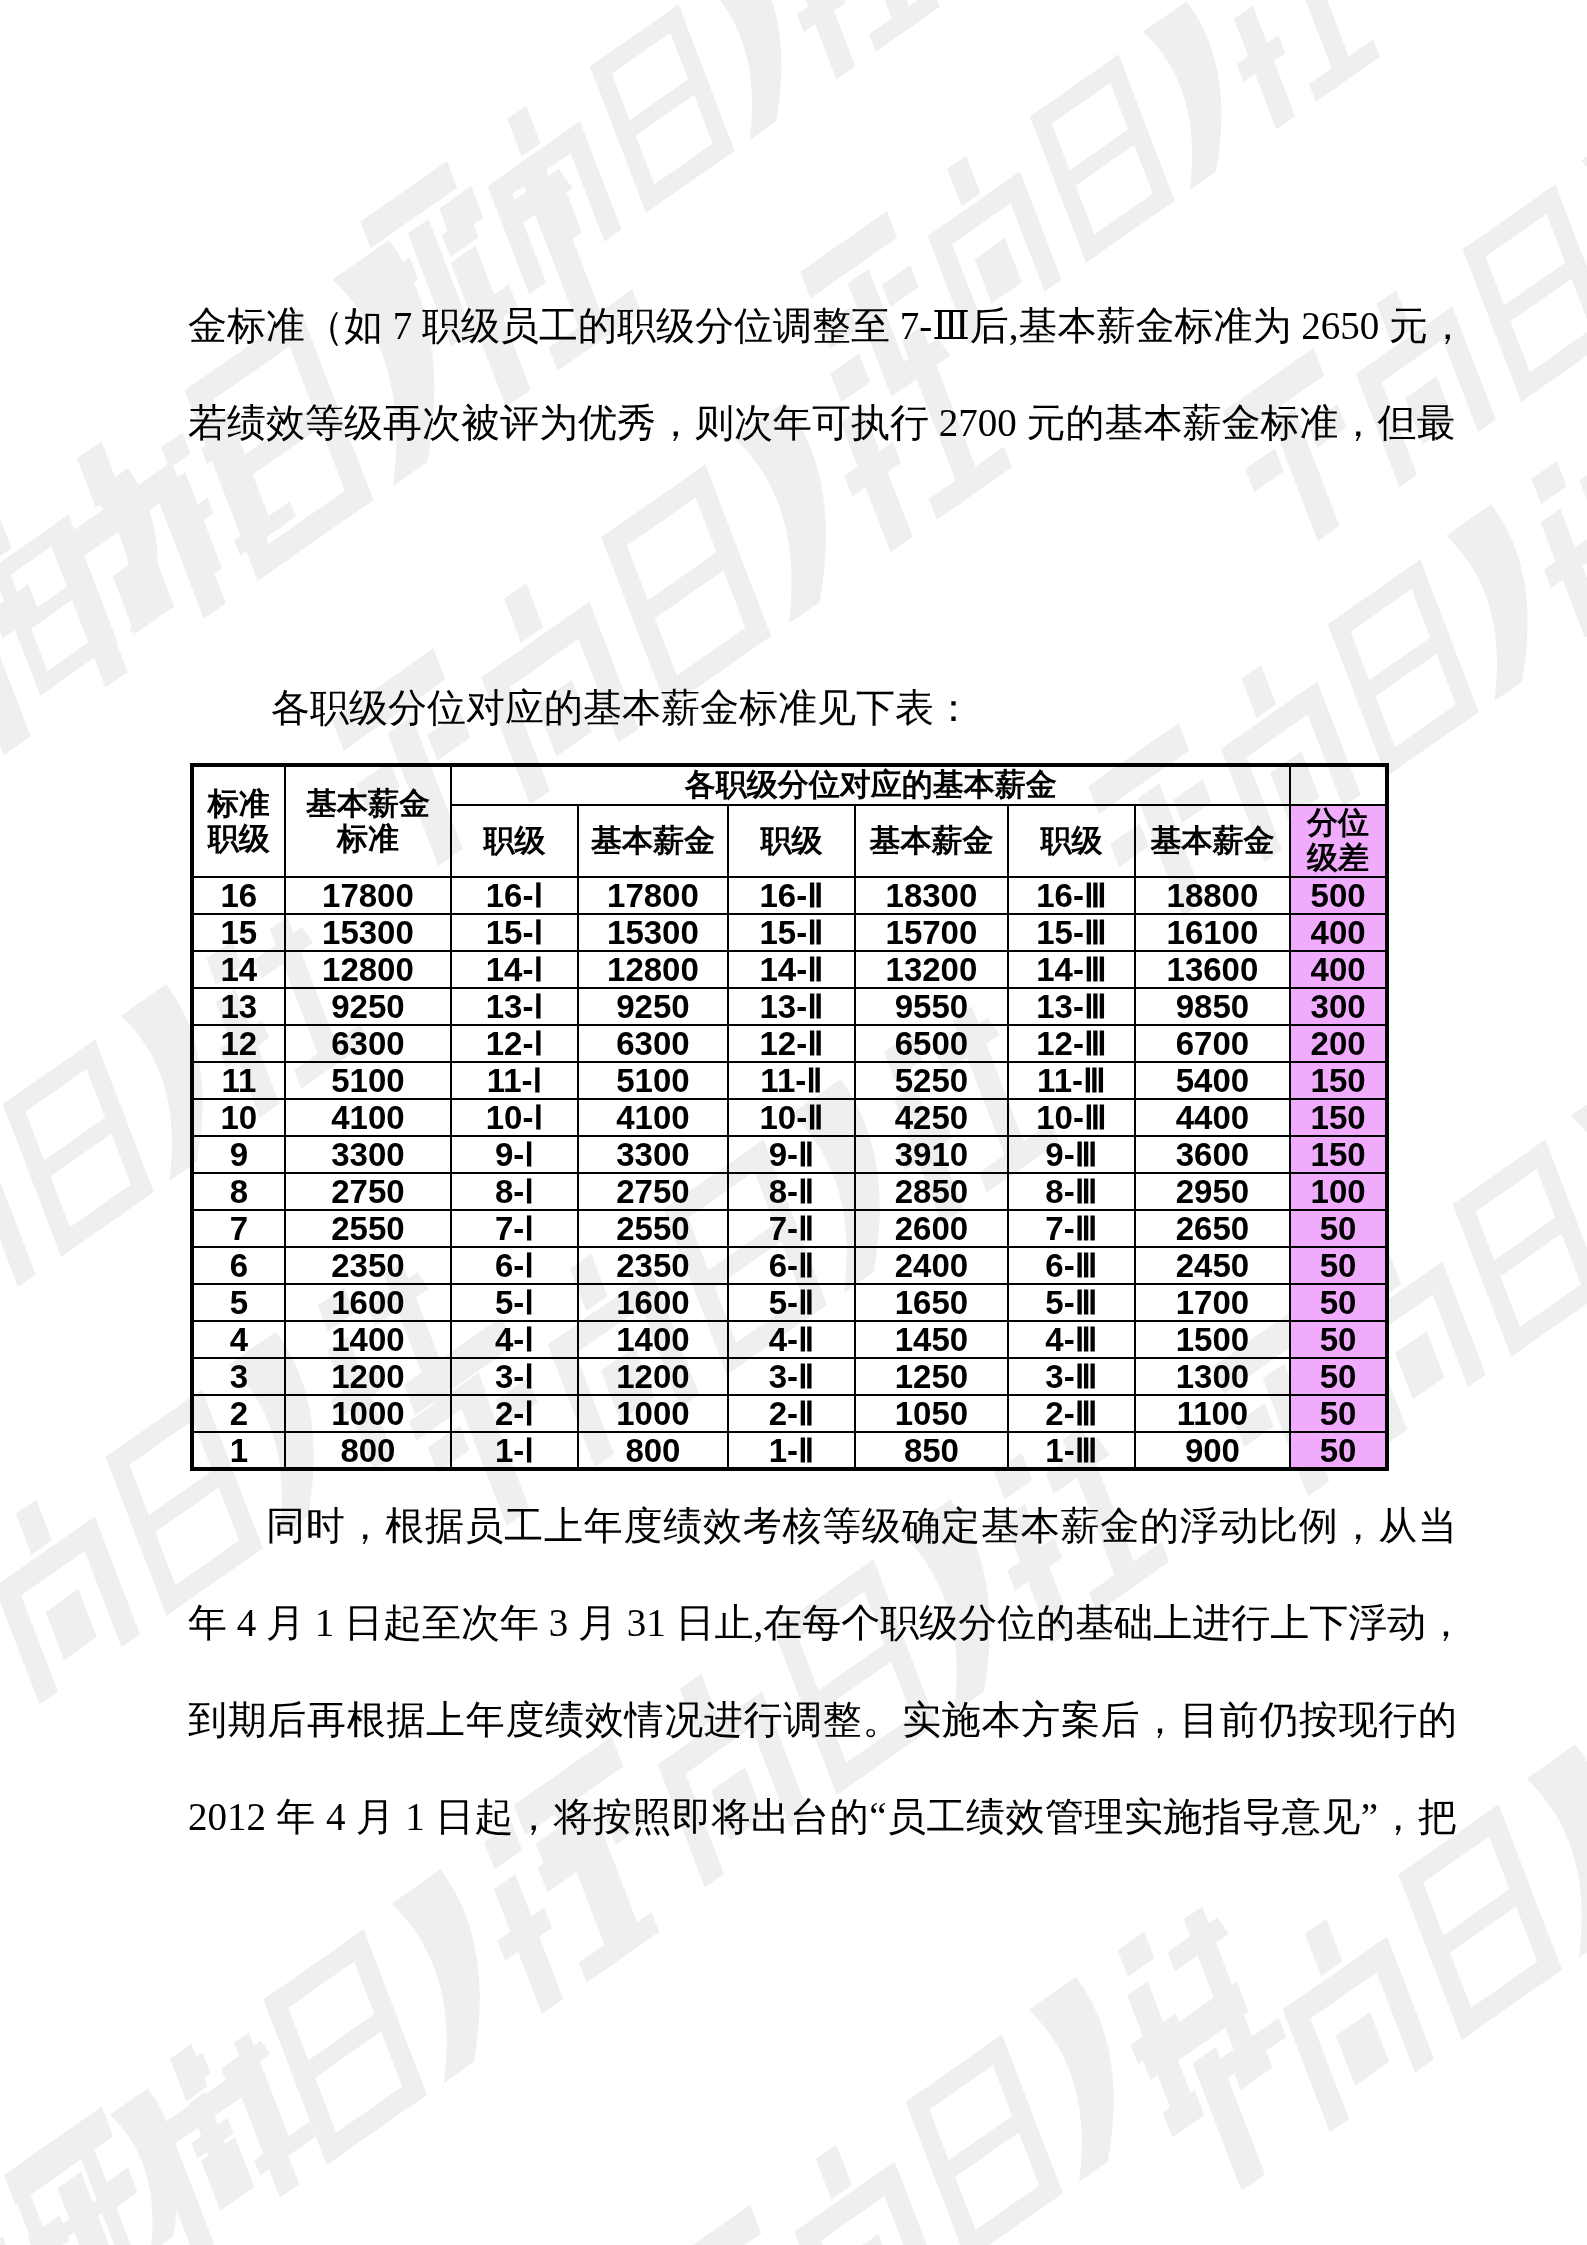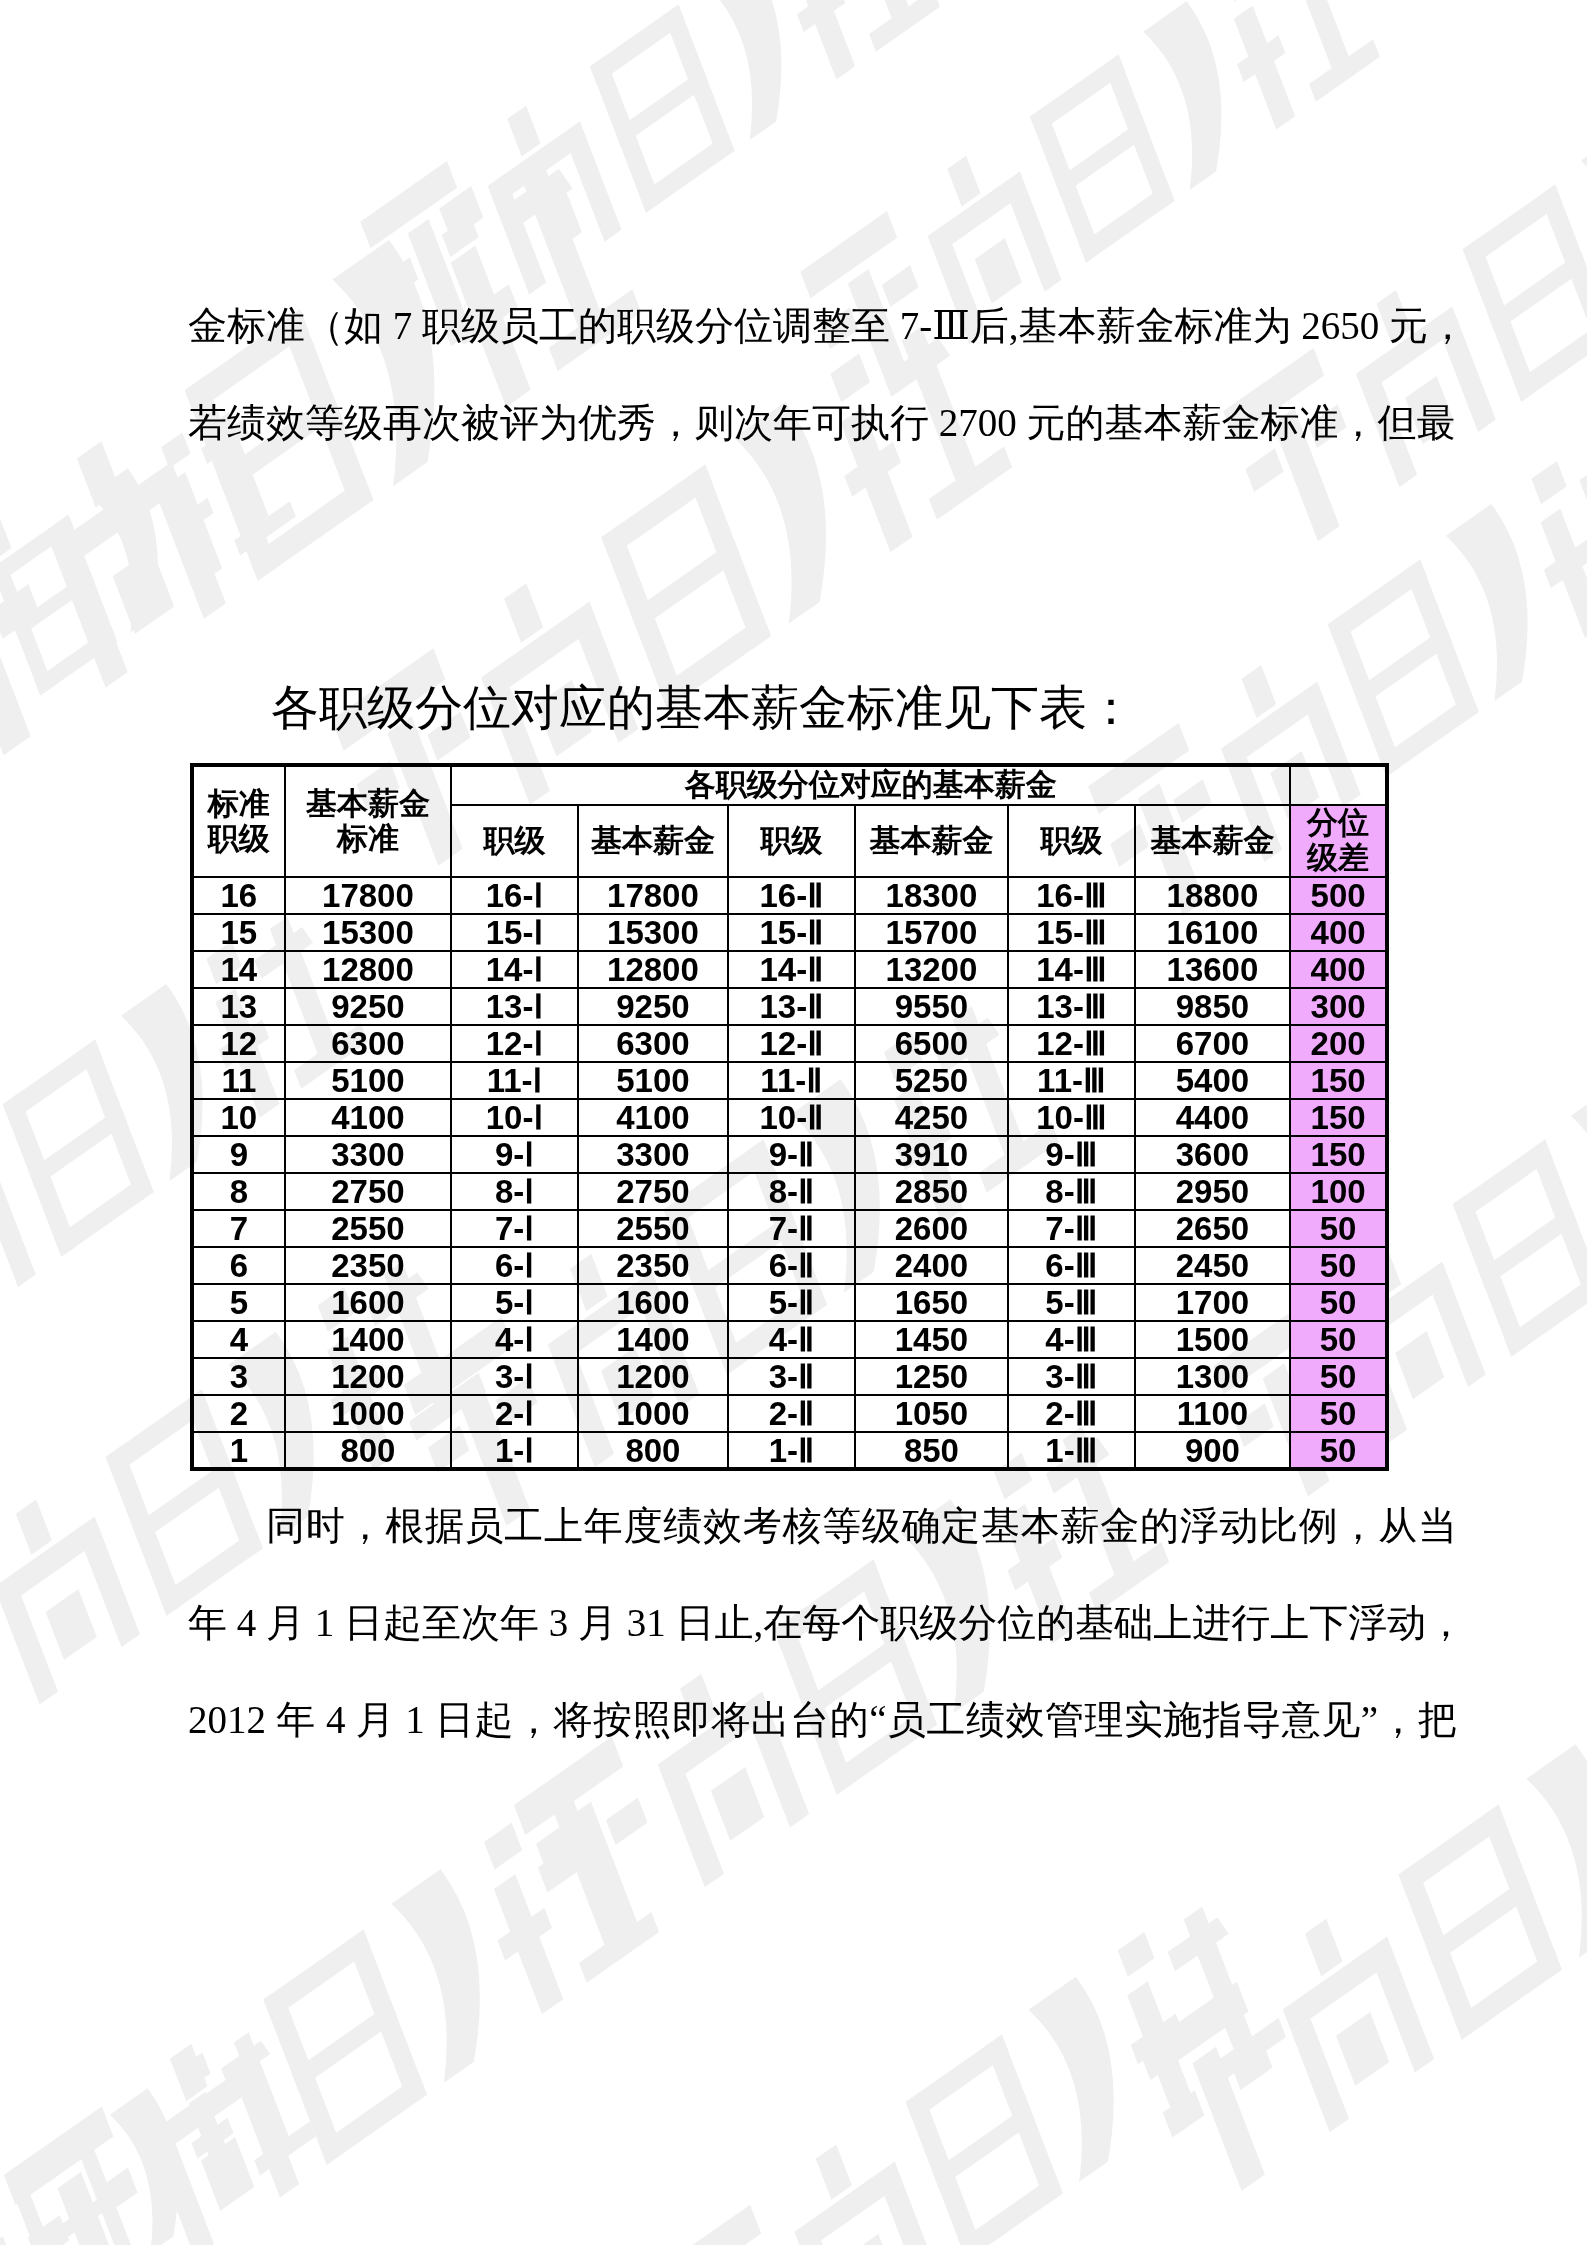--- a/index.html
+++ b/index.html
@@ -10,21 +10,21 @@
   .wm svg{display:block;}
   
   .para{position:absolute;left:188px;width:1269px;z-index:1;font-size:39px;}
   .para .line{height:97px;line-height:97px;white-space:nowrap;
               text-align:justify;text-align-last:justify;}
   .p1{top:277px;}
   .p1 .line:last-child{text-align-last:left;}
   .p2{top:1477px;}
   .p2 .line:first-child{text-indent:78px;}
   .intro{position:absolute;left:188px;top:683px;width:1269px;z-index:1;
-         font-size:48px;line-height:50px;text-indent:83px;white-space:nowrap;}
+         font-size:39px;line-height:50px;text-indent:83px;white-space:nowrap;}
   
   table.salary{position:absolute;left:190px;top:763px;width:1199px;z-index:1;
                border-collapse:collapse;table-layout:fixed;
                border:4px solid #000;
                font-family:Liberation Sans, sans-serif;}
   table.salary th,table.salary td{border:2px solid #000;text-align:center;
                vertical-align:middle;font-weight:bold;padding:0;color:#000;}
   table.salary thead tr.r1{height:40px;}
   table.salary thead tr.r2{height:72px;}
   table.salary tbody tr{height:37px;}
@@ -371,16 +371,17 @@
           <td>1-Ⅲ</td>
           <td>900</td>
           <td class="blue">50</td>
         </tr>
       </tbody>
   </table>
 
   <div class="para p2">
       <div class="line">同时，根据员工上年度绩效考核等级确定基本薪金的浮动比例，从当</div>
       <div class="line">年 4 月 1 日起至次年 3 月 31 日止,在每个职级分位的基础上进行上下浮动，</div>
+      <div class="line">到期后再根据上年度绩效情况进行调整。实施本方案后，目前仍按现行的</div>
       <div class="line">2012 年 4 月 1 日起，将按照即将出台的“员工绩效管理实施指导意见”，把</div>
     </div>
 
 </div>
 
 </body></html>

